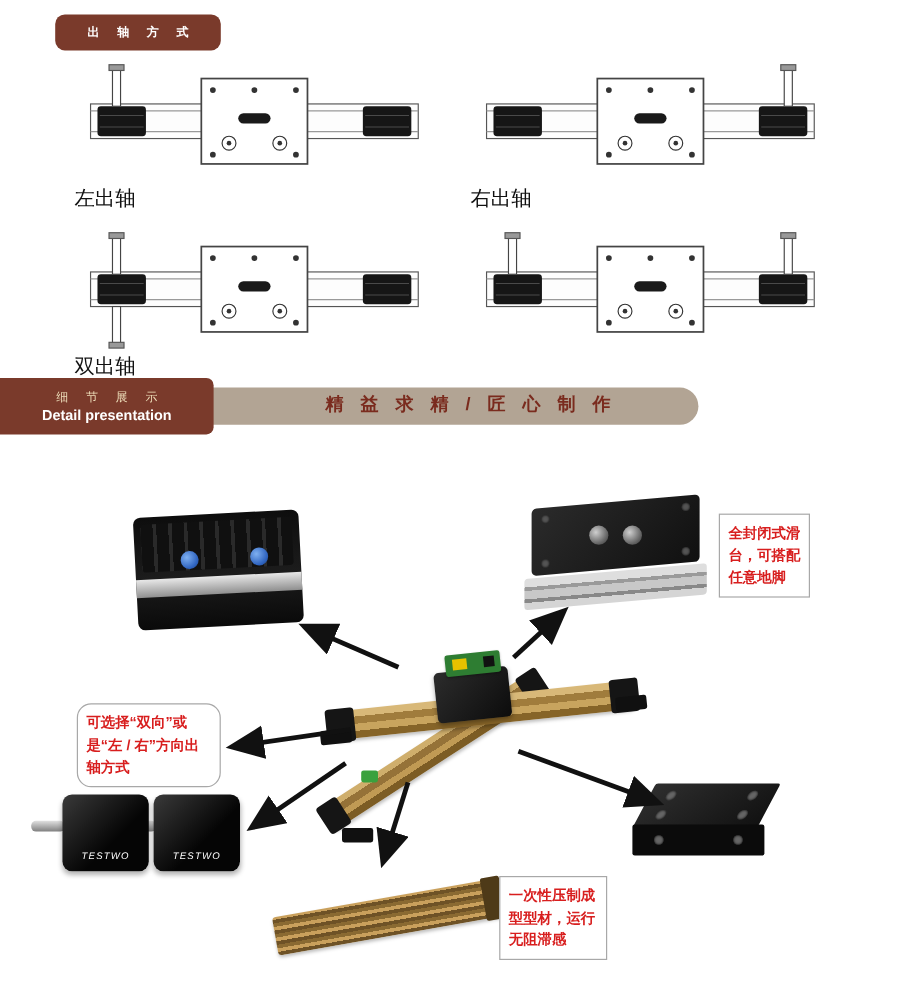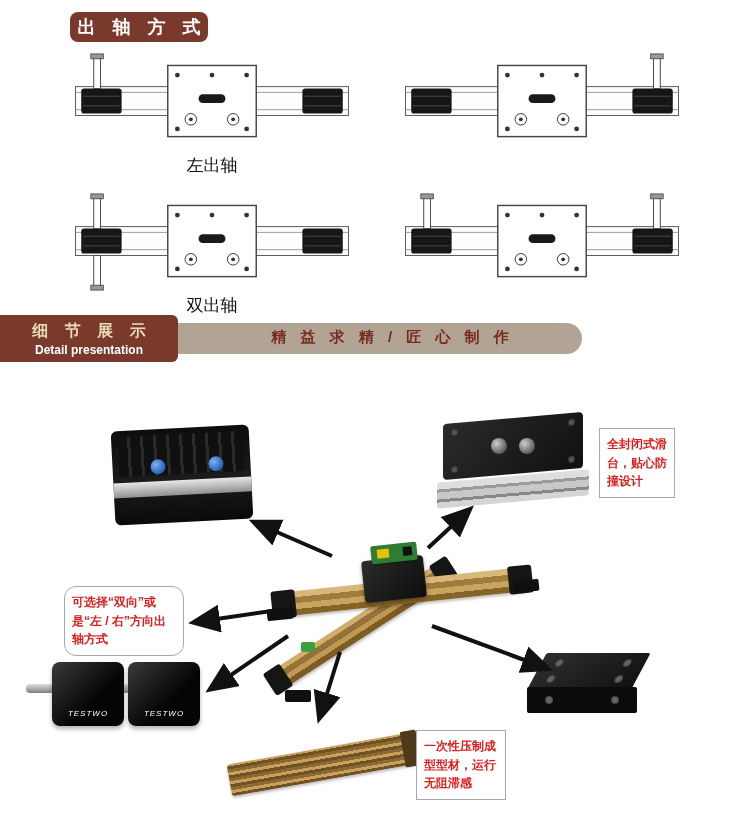--- a/index.html
+++ b/index.html
@@ -6,29 +6,28 @@
   .page{
     position:relative;width:750px;height:819px;margin:0 auto;
     background:#ffffff;overflow:hidden;
     font-family:"Liberation Sans",sans-serif;
   }
   
   .top-badge{
     position:absolute;left:46px;top:12px;width:138px;height:30px;
     background:#7a3a2b;border-radius:8px;
     display:flex;align-items:center;justify-content:center;
-    color:#fff;font-size:18px;font-weight:bold;letter-spacing:6px;
+    color:#fff;font-size:10px;font-weight:bold;letter-spacing:6px;
     text-indent:6px;
-    margin-left:24px;
   }
   
   .diagram{position:absolute;width:300px;height:130px;}
   .diagram svg{display:block;width:300px;height:100px;}
   .diagram .dlabel{
-    width:100%;text-align:center;font-family:"Liberation Serif",serif;
+    width:100%;text-align:left;font-family:"Liberation Serif",serif;
     font-size:17px;color:#111;margin-top:2px;
   }
   .d1{left:62px;top:52px;}
   .d2{left:392px;top:52px;}
   .d3{left:62px;top:192px;}
   .d4{left:392px;top:192px;}
   
   .tan-banner{
     position:absolute;left:50px;top:323px;width:532px;height:31px;
     background:#b2a494;border-radius:16px;
@@ -36,21 +35,21 @@
   .slogan{
     position:absolute;left:205px;top:328px;width:375px;
     text-align:center;color:#7a2b1e;font-weight:bold;font-size:15px;
     letter-spacing:5px;
   }
   .maroon-block{
     position:absolute;left:0;top:315px;width:178px;height:47px;
     background:#7a3a2b;border-radius:0 6px 6px 0;
     display:flex;flex-direction:column;align-items:center;justify-content:center;
   }
-  .maroon-block .cn{color:#ecdcb8;font-size:16px;font-weight:bold;letter-spacing:6px;text-indent:6px;}
+  .maroon-block .cn{color:#ecdcb8;font-size:10px;font-weight:normal;letter-spacing:6px;text-indent:6px;}
   .maroon-block .en{color:#fff;font-size:12px;font-weight:bold;margin-top:1px;}
   
   .callout{color:#d81e1e;font-weight:bold;font-size:12px;line-height:1.55;}
   .callout.boxed{border:1px solid #a8a8a8;background:#fff;padding:6px 7px;}
   .c1{position:absolute;left:262px;top:438px;width:80px;}
   .c2{position:absolute;left:599px;top:428px;width:60px;}
   .c3{position:absolute;left:64px;top:586px;width:104px;text-align:left;border-radius:12px;}
   .c4{position:absolute;left:652px;top:645px;width:58px;}
   .c5{position:absolute;left:416px;top:730px;width:74px;}
   
@@ -239,20 +238,21 @@
       <circle cx="114" cy="80" r="2.5" fill="#333"></circle>
         <circle cx="186" cy="80" r="2.5" fill="#333"></circle>
       <rect x="136" y="44" width="28" height="9" rx="4.5" fill="#1a1a1a"></rect>
       <circle cx="128" cy="70" r="6" fill="none" stroke="#333"></circle>
         <circle cx="128" cy="70" r="2" fill="#333"></circle>
       <circle cx="172" cy="70" r="6" fill="none" stroke="#333"></circle>
         <circle cx="172" cy="70" r="2" fill="#333"></circle>
       <rect x="266" y="6" width="7" height="32" fill="#fff" stroke="#444"></rect>
       <rect x="263" y="2" width="13" height="5" fill="#999" stroke="#555"></rect>
     </svg>
+    <div class="dlabel">右出轴</div>
   </div>
 
   <div class="diagram d3">
     <svg viewBox="0 0 300 104">
       <rect x="8" y="36" width="284" height="30" fill="#fdfdfd" stroke="#555"></rect>
       <line x1="8" y1="42" x2="292" y2="42" stroke="#999"></line>
       <line x1="8" y1="60" x2="292" y2="60" stroke="#999"></line>
       <rect x="14" y="38" width="42" height="26" rx="3" fill="#161616"></rect>
       <line x1="16" y1="46" x2="54" y2="46" stroke="#4a4a4a"></line>
       <line x1="16" y1="56" x2="54" y2="56" stroke="#4a4a4a"></line>
@@ -376,21 +376,21 @@
       <div class="hole" style="right:18px;top:9px;"></div>
     </div>
   </div>
 
   <div class="photo5">
     <div class="bar">
       <div class="endface"></div>
     </div>
   </div>
 
-  <div class="callout boxed c2">全封闭式滑台，贴心防撞设计</div>
+  <div class="callout boxed c2">全封闭式滑台，可搭配任意地脚</div>
   <div class="callout boxed c3">可选择“双向”或是“左 / 右”方向出轴方式</div>
   <div class="callout boxed c5">一次性压制成型型材，运行无阻滞感</div>
 
   <svg class="arrows" viewBox="0 0 750 439">
     <defs>
       <marker id="ah" markerWidth="9" markerHeight="8" refX="6" refY="3.5" orient="auto">
         <path d="M0,0 L8,3.5 L0,7 z" fill="#111"></path>
       </marker>
     </defs>
     <g stroke="#111" stroke-width="4">

